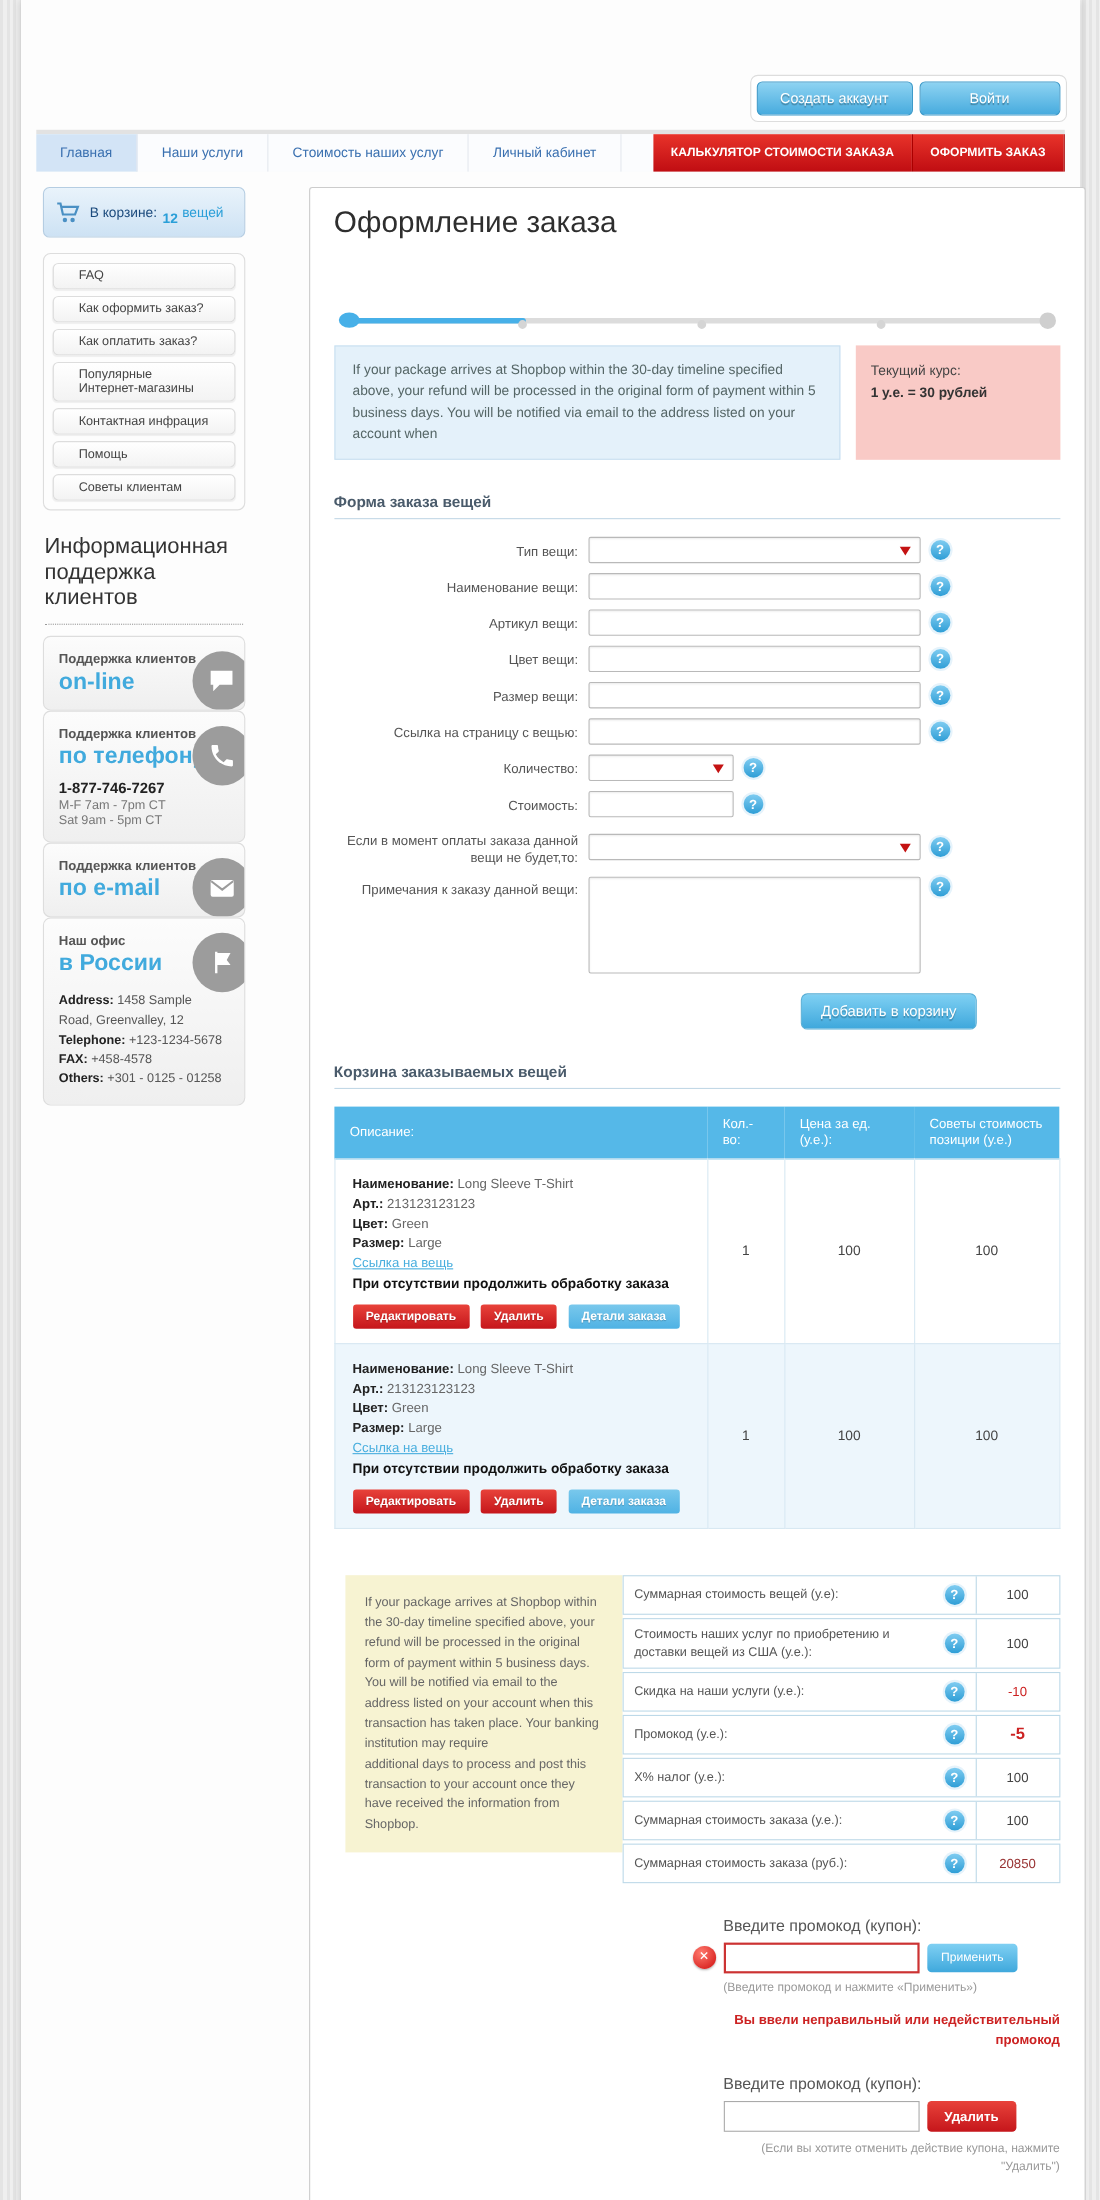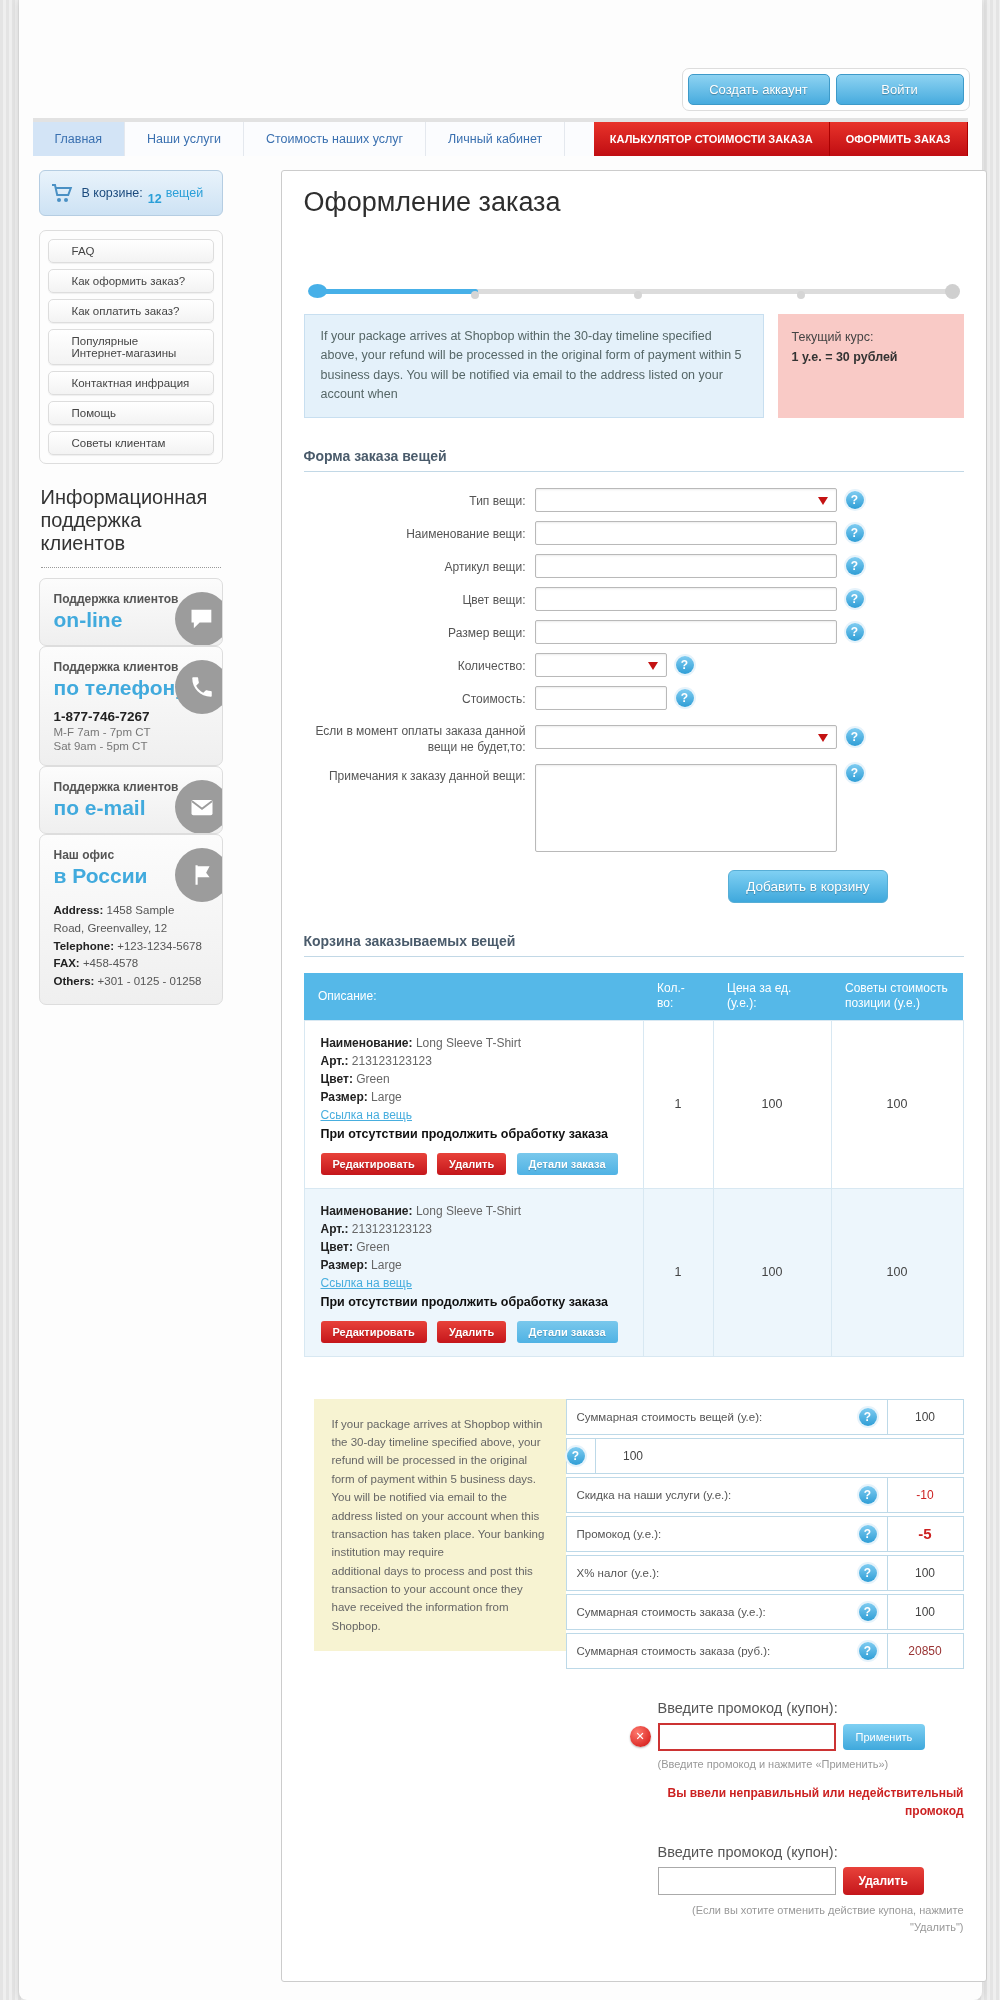--- a/index.html
+++ b/index.html
@@ -310,20 +310,25 @@
         <input class="txt" style="">
         <span class="help"></span>
       </div>
       <div class="frow">
         <div class="flabel">Цвет вещи:</div>
         <input class="txt" style="">
         <span class="help"></span>
       </div>
       <div class="frow">
         <div class="flabel">Размер вещи:</div>
+        <input class="txt" style="">
+        <span class="help"></span>
+      </div>
+      <div class="frow">
+        <div class="flabel">Ссылка на страницу с вещью:</div>
         <input class="txt" style="">
         <span class="help"></span>
       </div>
       <div class="frow">
         <div class="flabel">Количество:</div>
         <div class="sel small"></div>
         <span class="help"></span>
       </div>
       <div class="frow">
         <div class="flabel">Стоимость:</div>
@@ -399,20 +404,21 @@
       <div class="bottom">
         <div class="ybox">If your package arrives at Shopbop within the 30-day timeline specified above, your refund will be processed in the original form of payment within 5 business days. You will be notified via email to the address listed on your account when this transaction has taken place. Your banking institution may require
  additional days to process and post this transaction to your account once they have received the information from Shopbop.</div>
         <div class="sumtbl">
           <div class="srow">
             <div class="slabel">Суммарная стоимость вещей (у.е):</div>
             <span class="help"></span>
             <div class="sval">100</div>
           </div>
           <div class="srow">
+            <div class="slabel">Стоимость наших услуг по приобретению и доставки вещей из США (у.е.):</div>
             <span class="help"></span>
             <div class="sval">100</div>
           </div>
           <div class="srow">
             <div class="slabel">Скидка на наши услуги (у.е.):</div>
             <span class="help"></span>
             <div class="sval vred">-10</div>
           </div>
           <div class="srow">
             <div class="slabel">Промокод (у.е.):</div>

